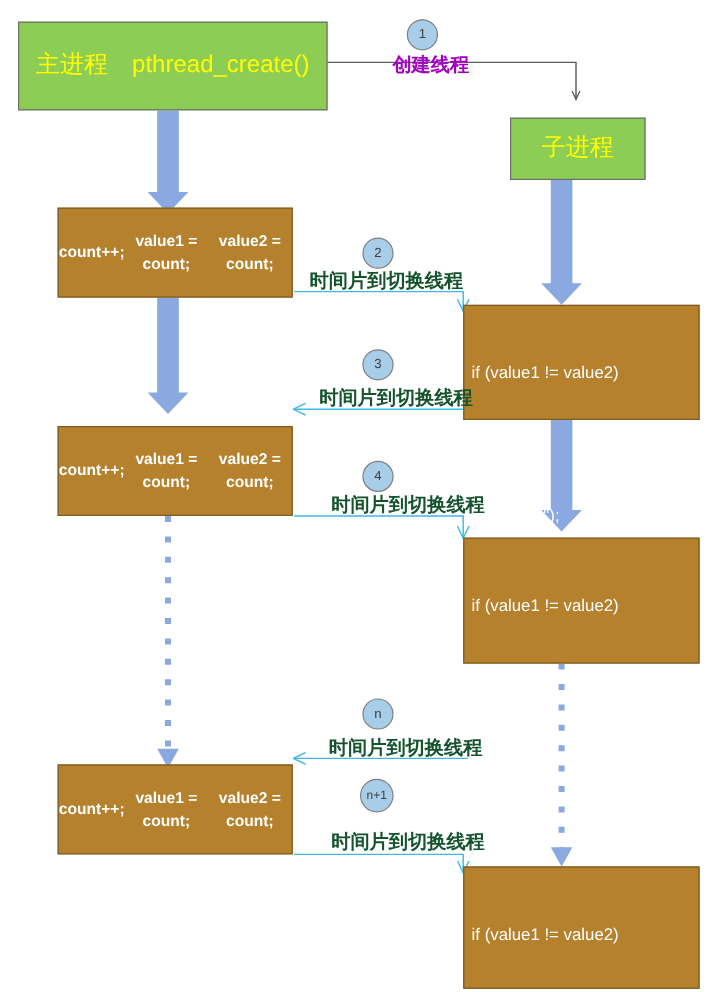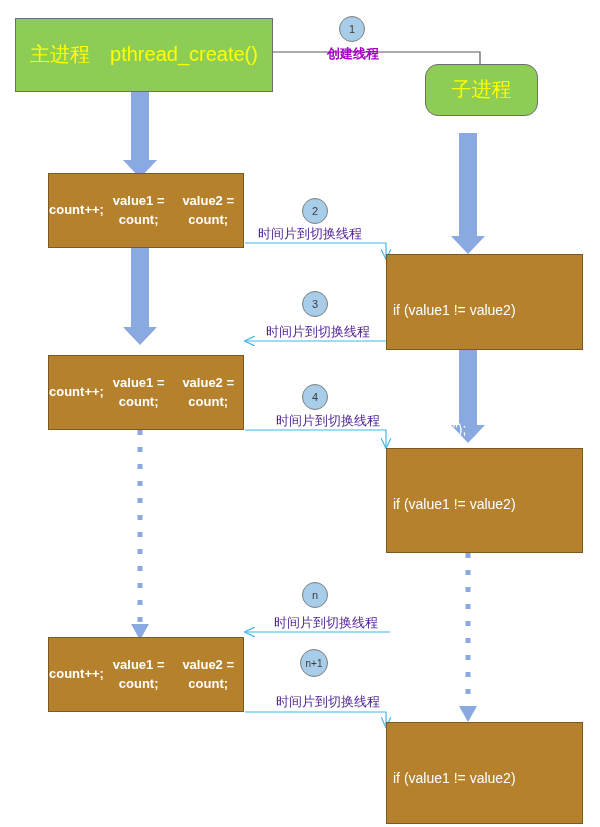--- a/index.html
+++ b/index.html
@@ -54,25 +54,25 @@
     border:1px solid #7F7F7F;
     color:#3d3d3d;
     font-size:11px;
     display:flex;align-items:center;justify-content:center;
     box-sizing:border-box;
   }
 
   
   .elabel{
     position:absolute;
-    font-size:13px;
+    font-size:16px;
     white-space:nowrap;
     line-height:1;
   }
-  .elabel.cyan{color:#4c1d95;}
+  .elabel.cyan{color:#14532d;font-weight:bold;}
   .elabel.magenta{color:#A300C4;font-weight:bold;}
 </style>
 </head>
 <body>
 
 <div id="stage">
 
   <svg id="wires" viewBox="0 0 600 827" xmlns="http://www.w3.org/2000/svg">
     <defs>
       <marker id="thinArrow" viewBox="0 0 10 10" refX="9" refY="5" markerWidth="7" markerHeight="7" orient="auto-start-reverse">
@@ -126,21 +126,21 @@
     <g>
       <path d="M245,712 L386,712 L386,727" fill="none" stroke="#3FB8EB" stroke-width="1.2" marker-end="url(#cyanArrow)"></path>
     </g>
   </svg>
 
   <div class="node proc" style="left:15px;top:18px;width:258px;height:74px;">
     <div class="l1">主进程</div>
     <div class="l2">pthread_create()</div>
   </div>
 
-  <div class="node proc" style="left:425px;top:64px;width:113px;height:52px;border-radius:13px;">
+  <div class="node proc" style="left:425px;top:98px;width:113px;height:52px;">
     <div class="l1">子进程</div>
   </div>
 
   <div class="node code code-main" style="left:48px;top:173px;width:196px;height:75px;">
     <div>count++;</div>
     <div>value1 = count;</div>
     <div>value2 = count;</div>
   </div>
 
   <div class="node code code-main" style="left:48px;top:355px;width:196px;height:75px;">

